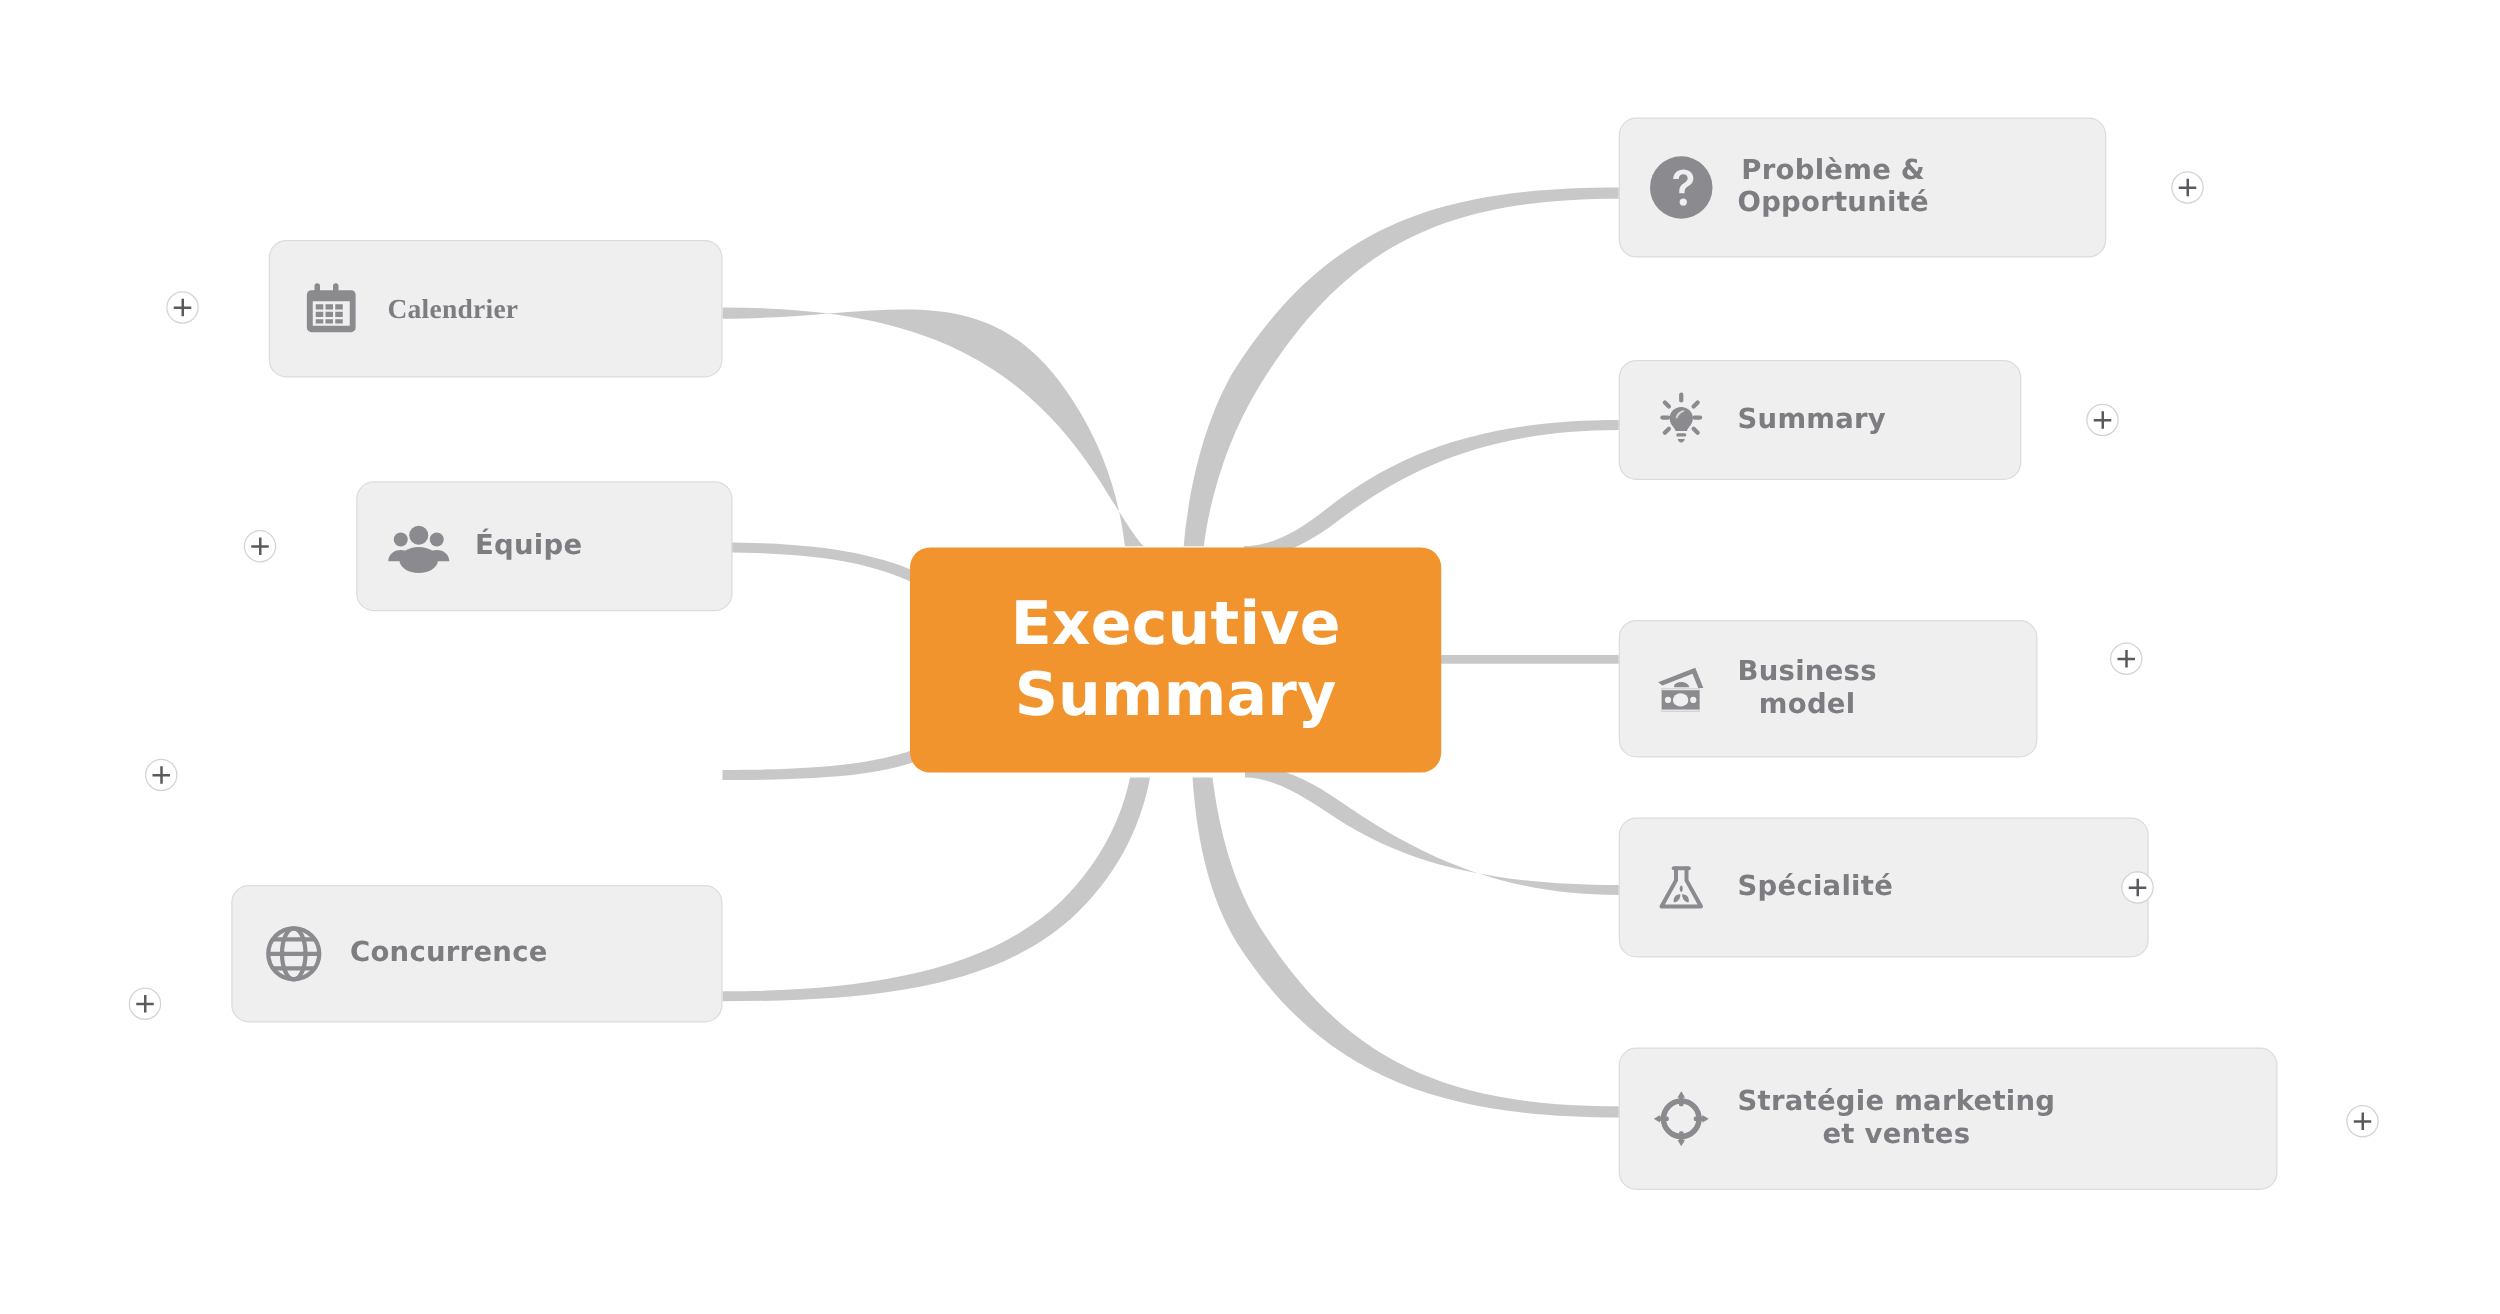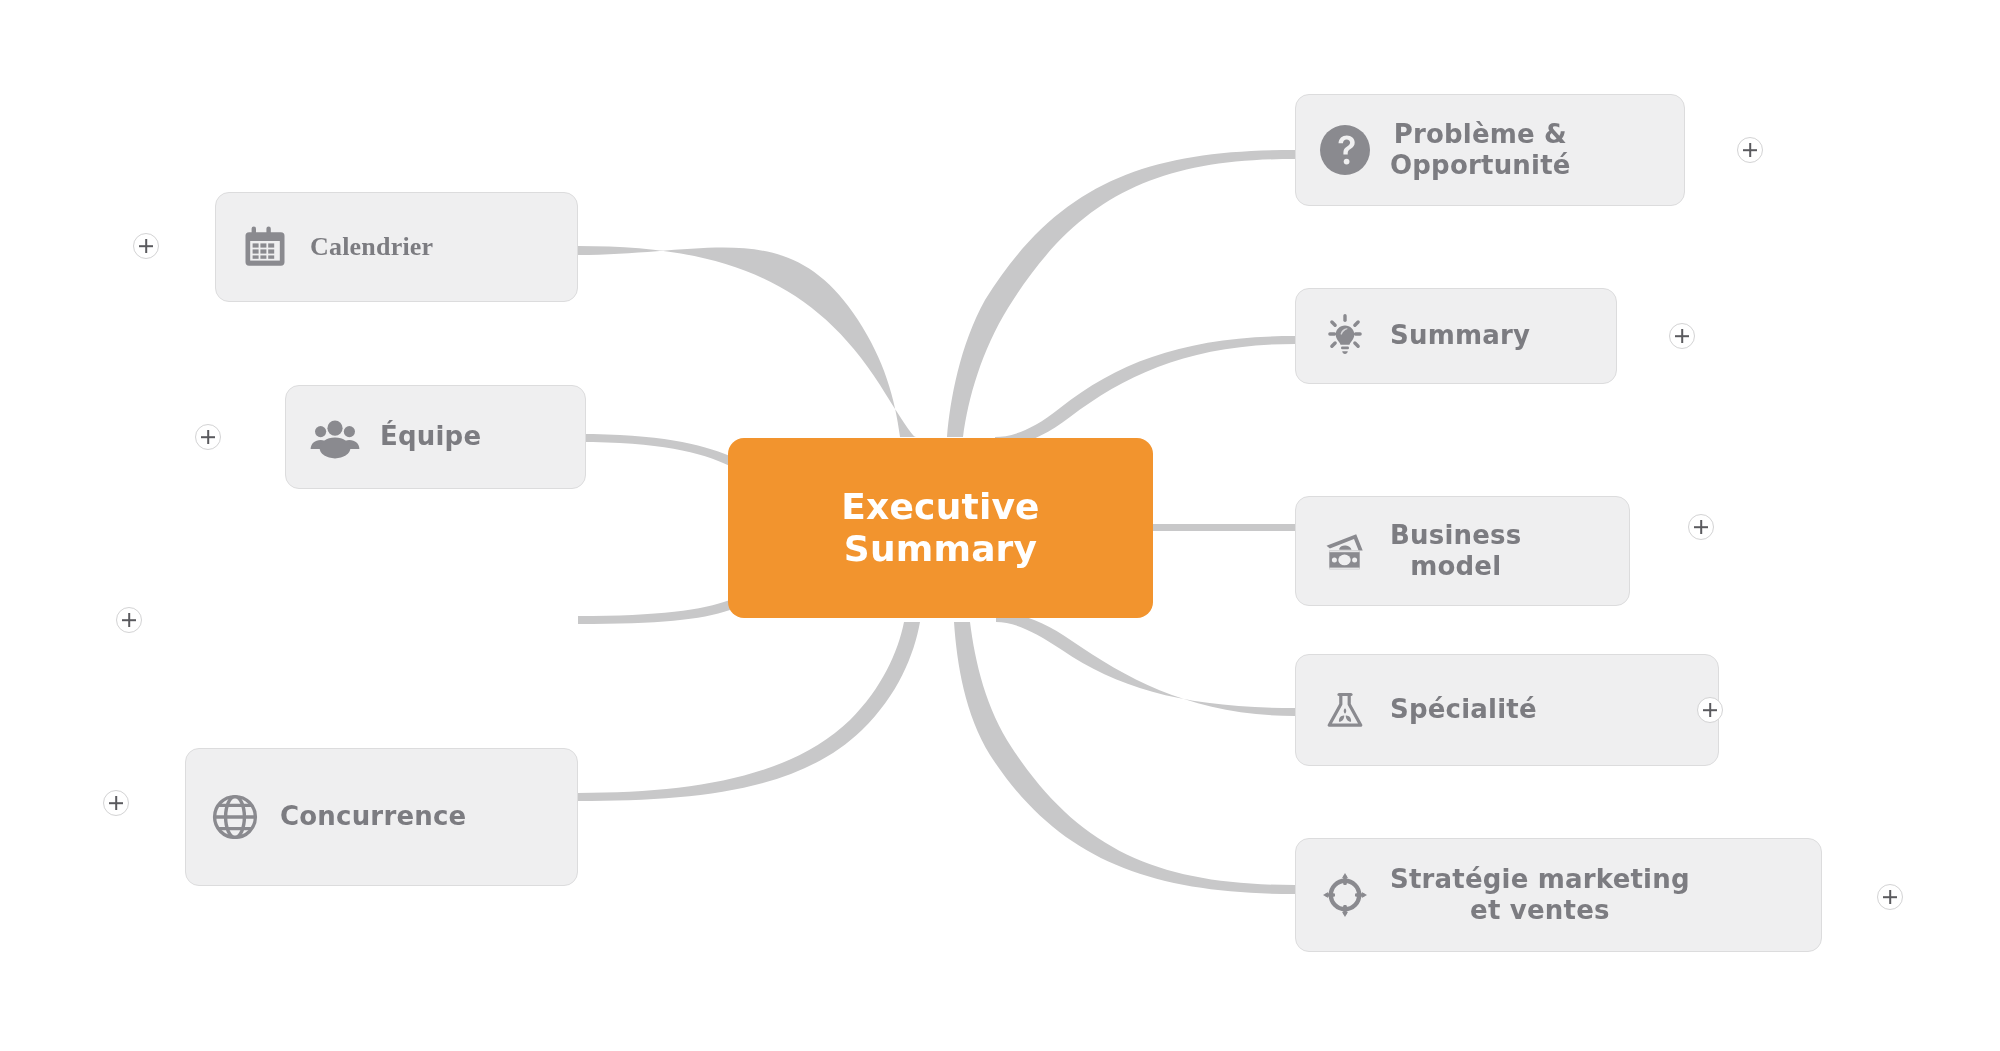--- a/index.html
+++ b/index.html
@@ -31,21 +31,21 @@
     position: absolute;
     display: flex;
     align-items: center;
     justify-content: center;
     background: #f2942e;
     border-radius: 16px;
     box-sizing: border-box;
   }
   .central-label {
     color: #ffffff;
-    font-size: 36px;
+    font-size: 48px;
     font-weight: bold;
     line-height: 1.18;
     text-align: center;
     letter-spacing: 0.2px;
     white-space: pre-line;
   }
 
   
   .node {
     position: absolute;
@@ -61,21 +61,21 @@
     flex: 0 0 auto;
     display: flex;
     align-items: center;
     justify-content: center;
     width: 58px;
     height: 58px;
   }
   .node-icon svg { display: block; }
   .node-label {
     color: #7c7c81;
-    font-size: 26px;
+    font-size: 22px;
     font-weight: bold;
     line-height: 1.2;
     letter-spacing: 0.2px;
     white-space: pre-line;
   }
   .node.left-node { flex-direction: row; }
   .node.left-node .node-label { margin-left: 16px; }
   .node.right-node .node-label { margin-left: 16px; }
   .node.align-center .node-label { text-align: center; }
 
@@ -335,21 +335,21 @@
           <ellipse cx="29" cy="40" rx="15.4" ry="10.4"></ellipse>
         </g>
       </svg>
     </span>
     <span class="node-label">Équipe</span>
   </div>
   <div class="expander" style="left:195px; top:424px;"></div>
 
   <div class="expander" style="left:116px; top:607px;"></div>
 
-  <div class="node left-node" style="left:185px; top:748px; width:393px; height:138px;">
+  <div class="node left-node" style="left:185px; top:708px; width:393px; height:110px;">
     <span class="node-icon">
       <svg width="58" height="58" viewBox="0 0 58 58">
         <g fill="none" stroke="#8a8a8f" stroke-width="3.4">
           <circle cx="29" cy="29" r="20.4"></circle>
           <ellipse cx="29" cy="29" rx="9.4" ry="20.4"></ellipse>
           <line x1="8.6" y1="29" x2="49.4" y2="29"></line>
           <path d="M12.4 17.4h33.2"></path>
           <path d="M12.4 40.6h33.2"></path>
         </g>
       </svg>

